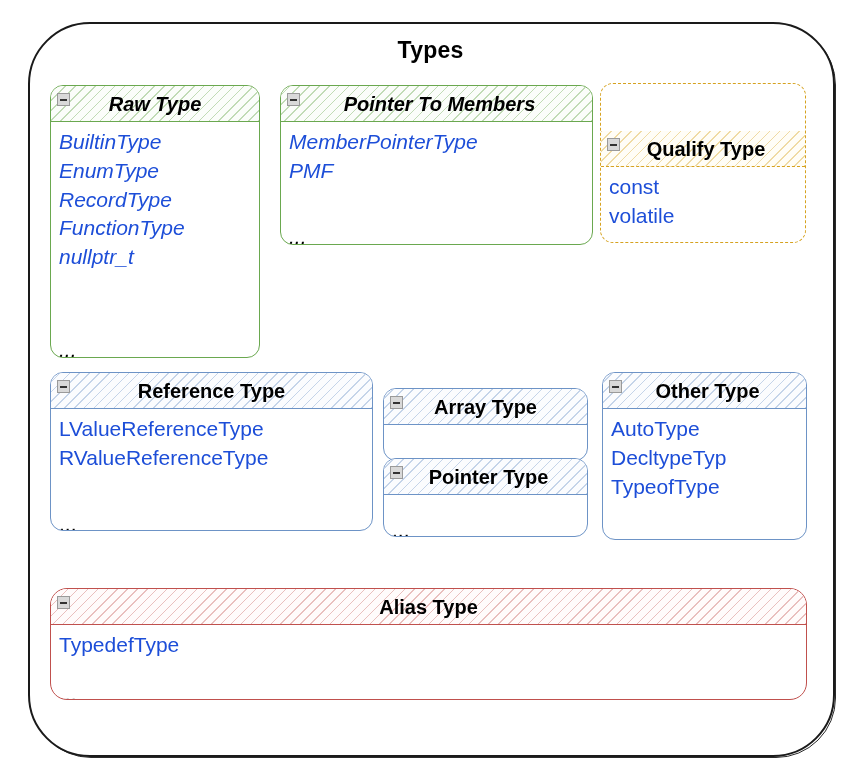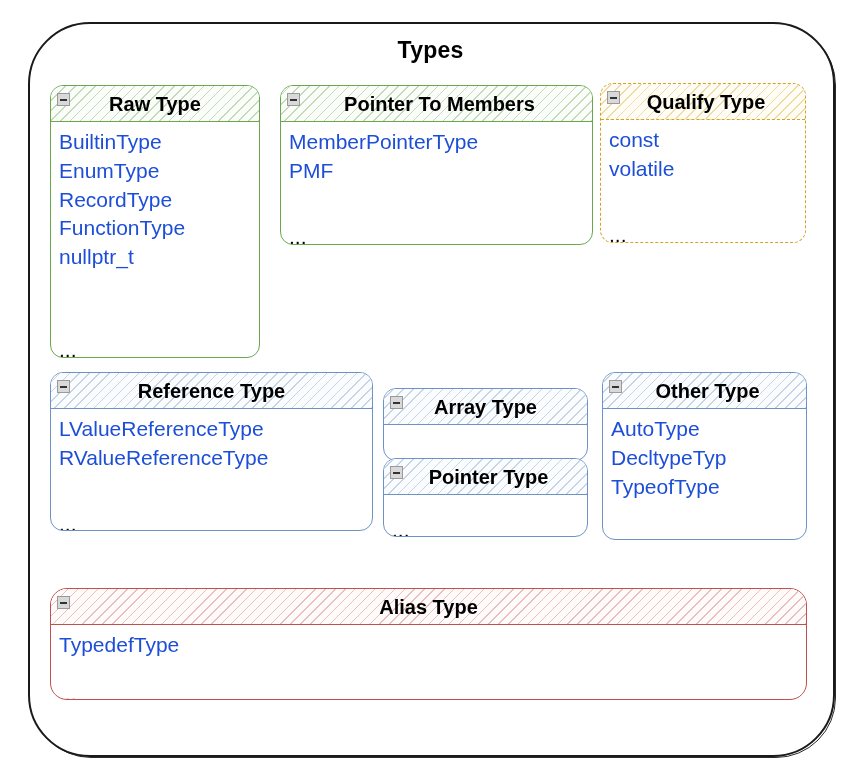--- a/index.html
+++ b/index.html
@@ -114,21 +114,21 @@
   }
   .pkg-ellipsis {
     font-size: 21px;
     line-height: 1.1;
     color: #000000;
     position: absolute;
     left: 8px;
   }
 
   
-  .v-green { border: 1.8px solid #6aa84f; }
+  .v-green { border: 1.8px solid #6aa84f; font-style: italic; }
   .v-green .pkg-head {
     border-bottom: 1.2px solid #6aa84f;
     background-color: #fbfdfa;
     background-image: repeating-linear-gradient(
       -45deg,
       rgba(106,168,79,0.40) 0px,
       rgba(106,168,79,0.40) 1px,
       rgba(255,255,255,0) 1px,
       rgba(255,255,255,0) 7px);
   }
@@ -139,20 +139,21 @@
   }
   .v-orange .pkg-head {
     border-bottom: 1.4px dashed #d6a21f;
     background-color: #fffdf6;
     background-image: repeating-linear-gradient(
       -45deg,
       rgba(214,162,31,0.38) 0px,
       rgba(214,162,31,0.38) 1px,
       rgba(255,255,255,0) 1px,
       rgba(255,255,255,0) 7px);
+    margin-top: 47px;
   }
 
   .v-blue { border: 1.8px solid #6d93c6; }
   .v-blue .pkg-head {
     border-bottom: 1.2px solid #6d93c6;
     background-color: #fbfcfe;
     background-image: repeating-linear-gradient(
       -45deg,
       rgba(109,147,198,0.38) 0px,
       rgba(109,147,198,0.38) 1px,

